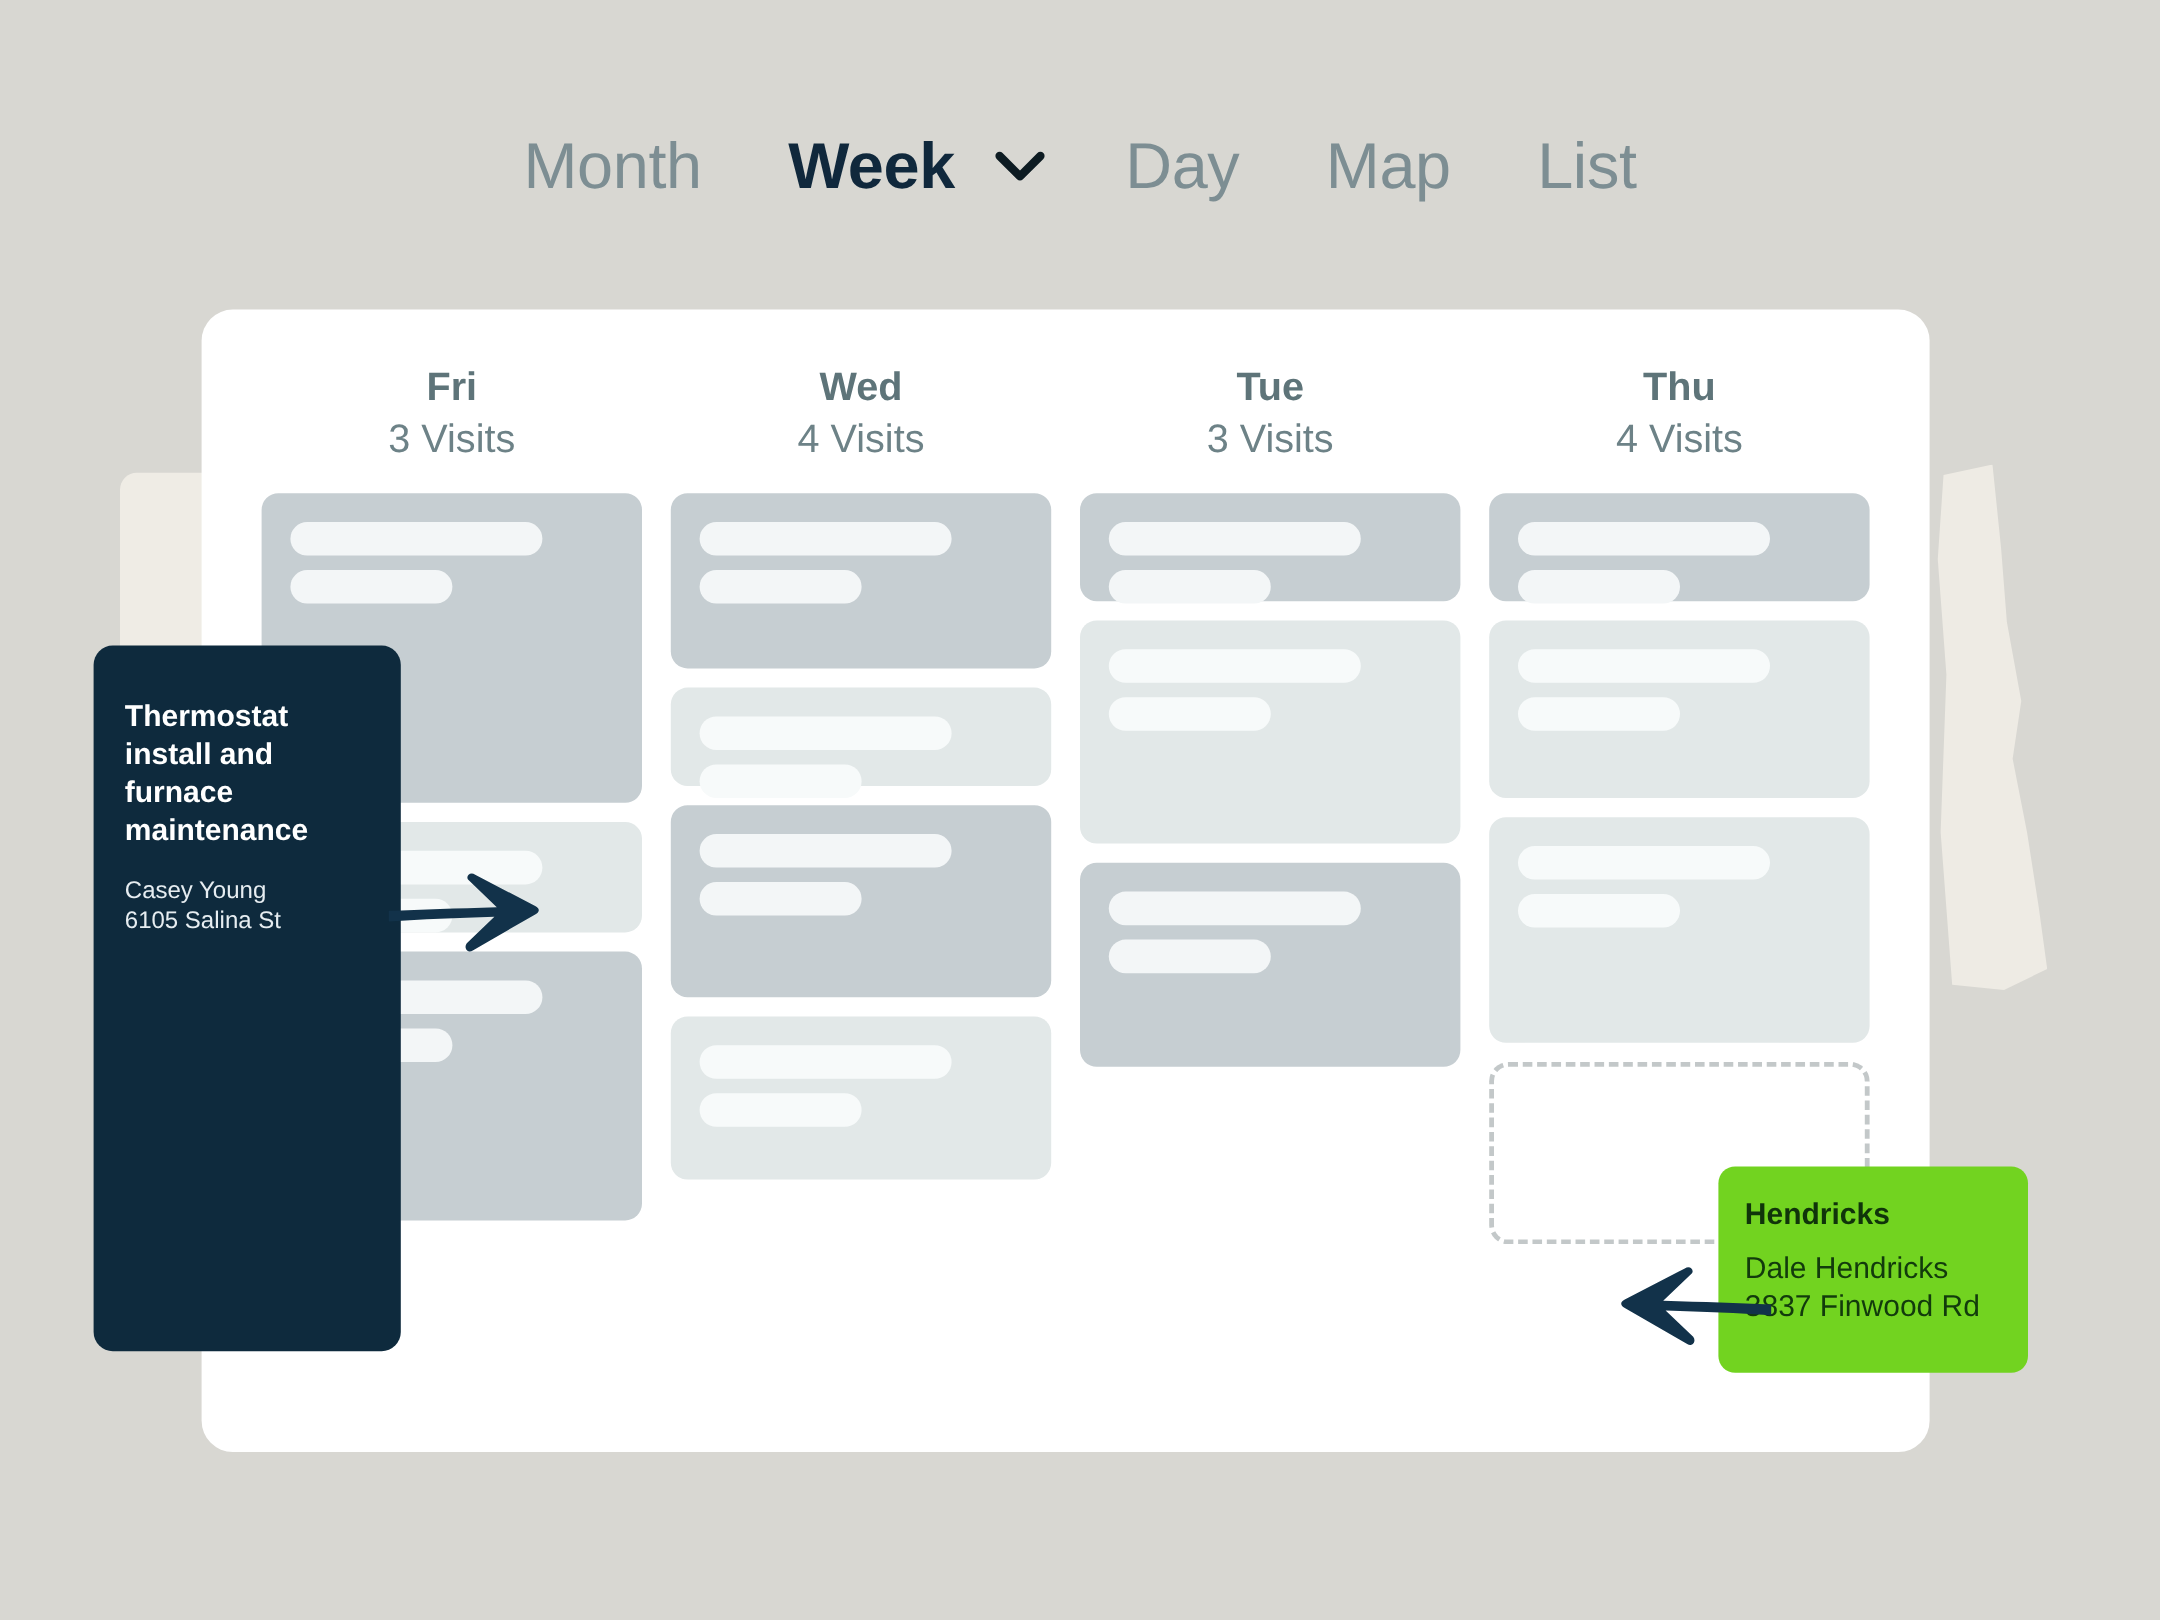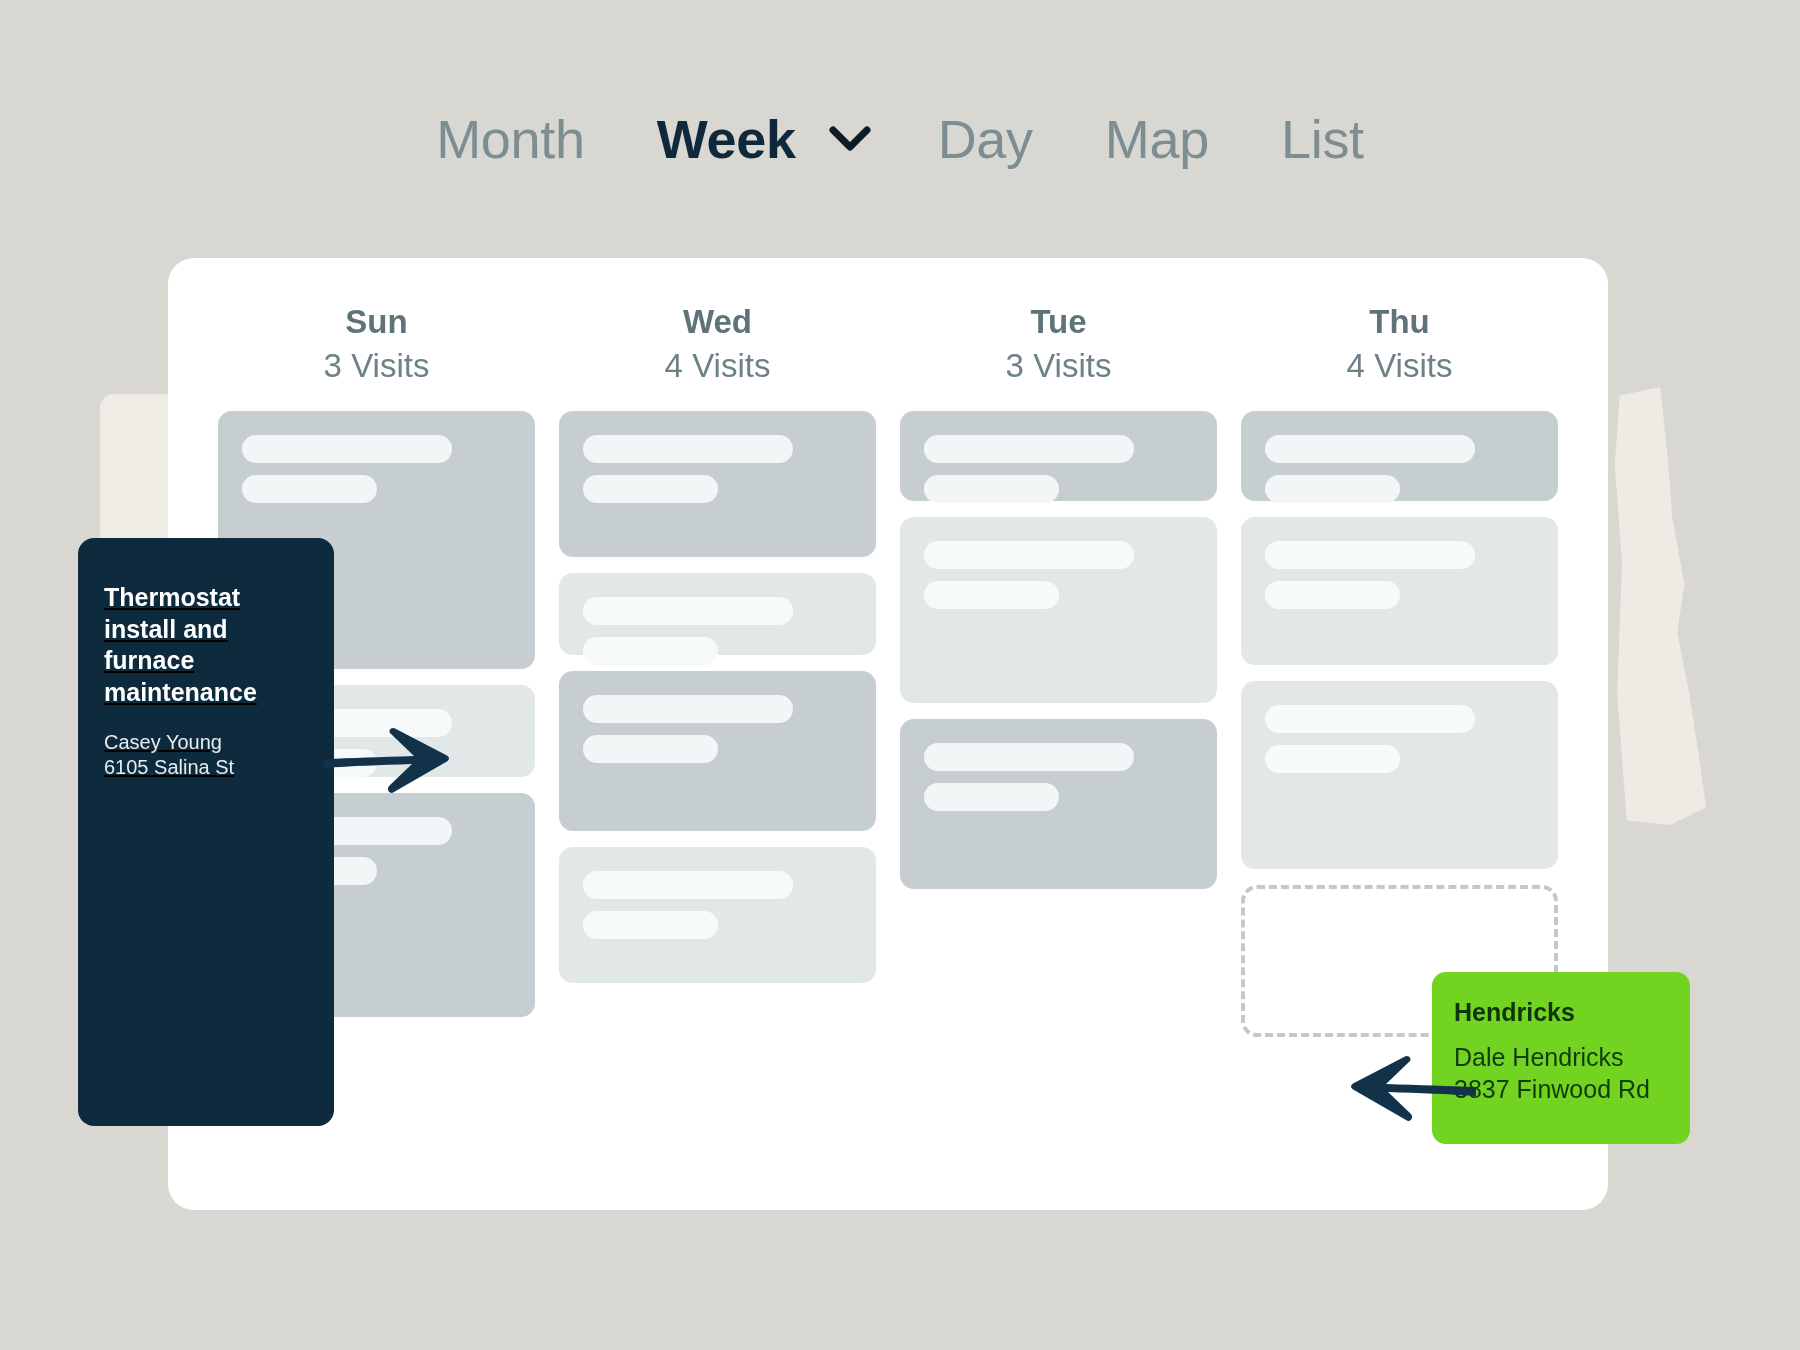--- a/index.html
+++ b/index.html
@@ -159,21 +159,20 @@
     position: absolute;
     left: 78px;
     top: 538px;
     width: 256px;
     height: 588px;
     background: #0e2a3d;
     border-radius: 16px;
     padding: 44px 26px 0 26px;
     box-sizing: border-box;
     z-index: 6;
-    text-decoration: underline;
   }
   .callout-dark .c-title {
     color: #ffffff;
     font-size: 25px;
     font-weight: 700;
     line-height: 1.26;
     margin-bottom: 22px;
   }
   .callout-dark .c-line {
     color: #e6edf1;
@@ -243,21 +242,21 @@
   <div class="tab">Map</div>
   <div class="tab">List</div>
 </div>
 
 <div class="paper-left"></div>
 <div class="paper-right"></div>
 
 <div class="panel">
   <div class="grid" id="calendar-grid">
       <div class="daycol">
-        <div class="day-name">Sun</div>
+        <div class="day-name">Fri</div>
         <div class="day-visits">3 Visits</div>
         <div class="stack">
           <div class="vcard dark" style="height: 258px;">
             <div class="bar w-long"></div>
             <div class="bar w-short"></div>
           </div>
           <div class="vcard light" style="height: 92px;">
             <div class="bar w-long"></div>
             <div class="bar w-short"></div>
           </div>

